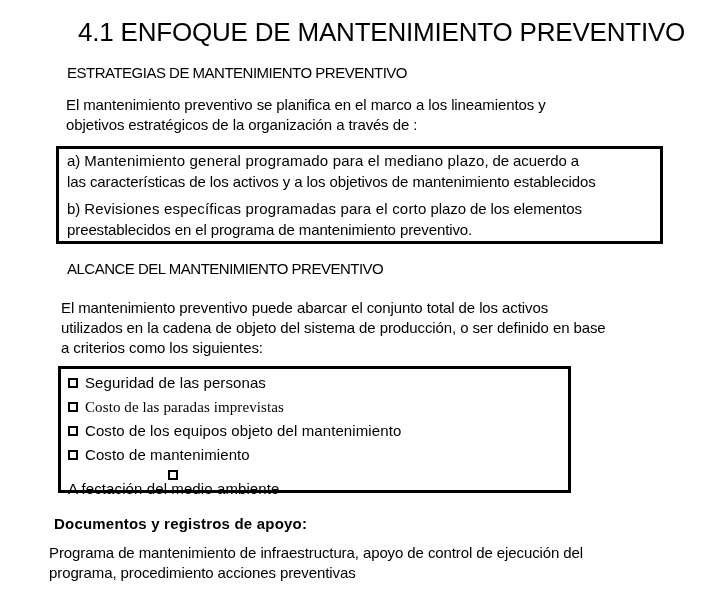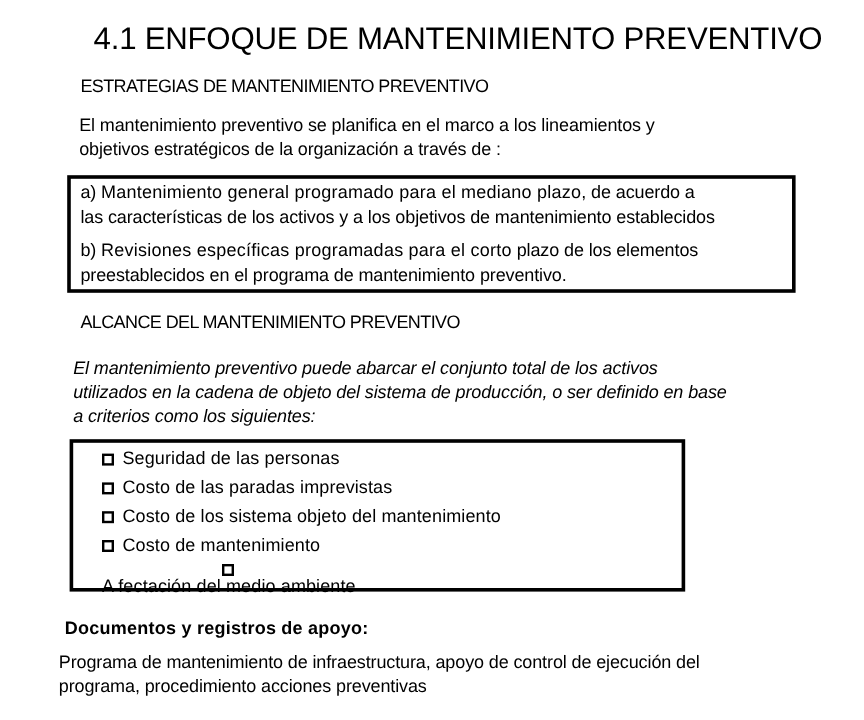--- a/index.html
+++ b/index.html
@@ -31,21 +31,21 @@
     }
     .h-strategies { left: 67px; top: 64px; }
     .h-scope { left: 67px; top: 260px; }
 
     .para {
       font-size: 15px;
       line-height: 20px;
       letter-spacing: -0.1px;
     }
     .p-intro { left: 66px; top: 95px; }
-    .p-scope { left: 61px; top: 298px; font-style: italic; }
+    .p-scope { left: 61px; top: 298px; }
 
     .box {
       position: absolute;
       border: 3px solid #000;
       box-sizing: border-box;
       background: #fff;
     }
     .box-strategies {
       left: 56px;
       top: 146px;
@@ -65,21 +65,21 @@
     .box-strategies b { font-weight: normal; letter-spacing: 0.2px; }
 
     .box-criteria {
       left: 58px;
       top: 366px;
       width: 513px;
       height: 127px;
     }
     .crit {
       position: absolute;
-      left: 24px;
+      left: 7px;
       font-size: 15px;
       line-height: 18px;
       white-space: nowrap;
       display: flex;
       align-items: center;
       letter-spacing: 0.1px;
     }
     .checkbox {
       display: inline-block;
       width: 10px;
@@ -142,27 +142,27 @@
   <span class="line">El mantenimiento preventivo puede abarcar el conjunto total de los activos</span>
   <span class="line">utilizados en la cadena de objeto del sistema de producción, o ser definido en base</span>
   <span class="line">a criterios como los siguientes:</span>
 </div>
 
 <div class="box box-criteria">
   <div class="crit" style="top:5px;">
     <span class="checkbox"></span>
     <span>Seguridad de las personas</span>
   </div>
-  <div class="crit" style="top:29px;">
+  <div class="crit" style="top:29px;font-family:Liberation Serif, serif;">
     <span class="checkbox"></span>
     <span>Costo de las paradas imprevistas</span>
   </div>
   <div class="crit" style="top:53px;">
     <span class="checkbox"></span>
-    <span>Costo de los sistema objeto del mantenimiento</span>
+    <span>Costo de los equipos objeto del mantenimiento</span>
   </div>
   <div class="crit" style="top:77px;">
     <span class="checkbox"></span>
     <span>Costo de mantenimiento</span>
   </div>
   <div class="crit tight" style="top:101px;flex-direction:column;">
     <span class="checkbox"></span>
     <span>A fectación del medio ambiente</span>
   </div>
 </div>

